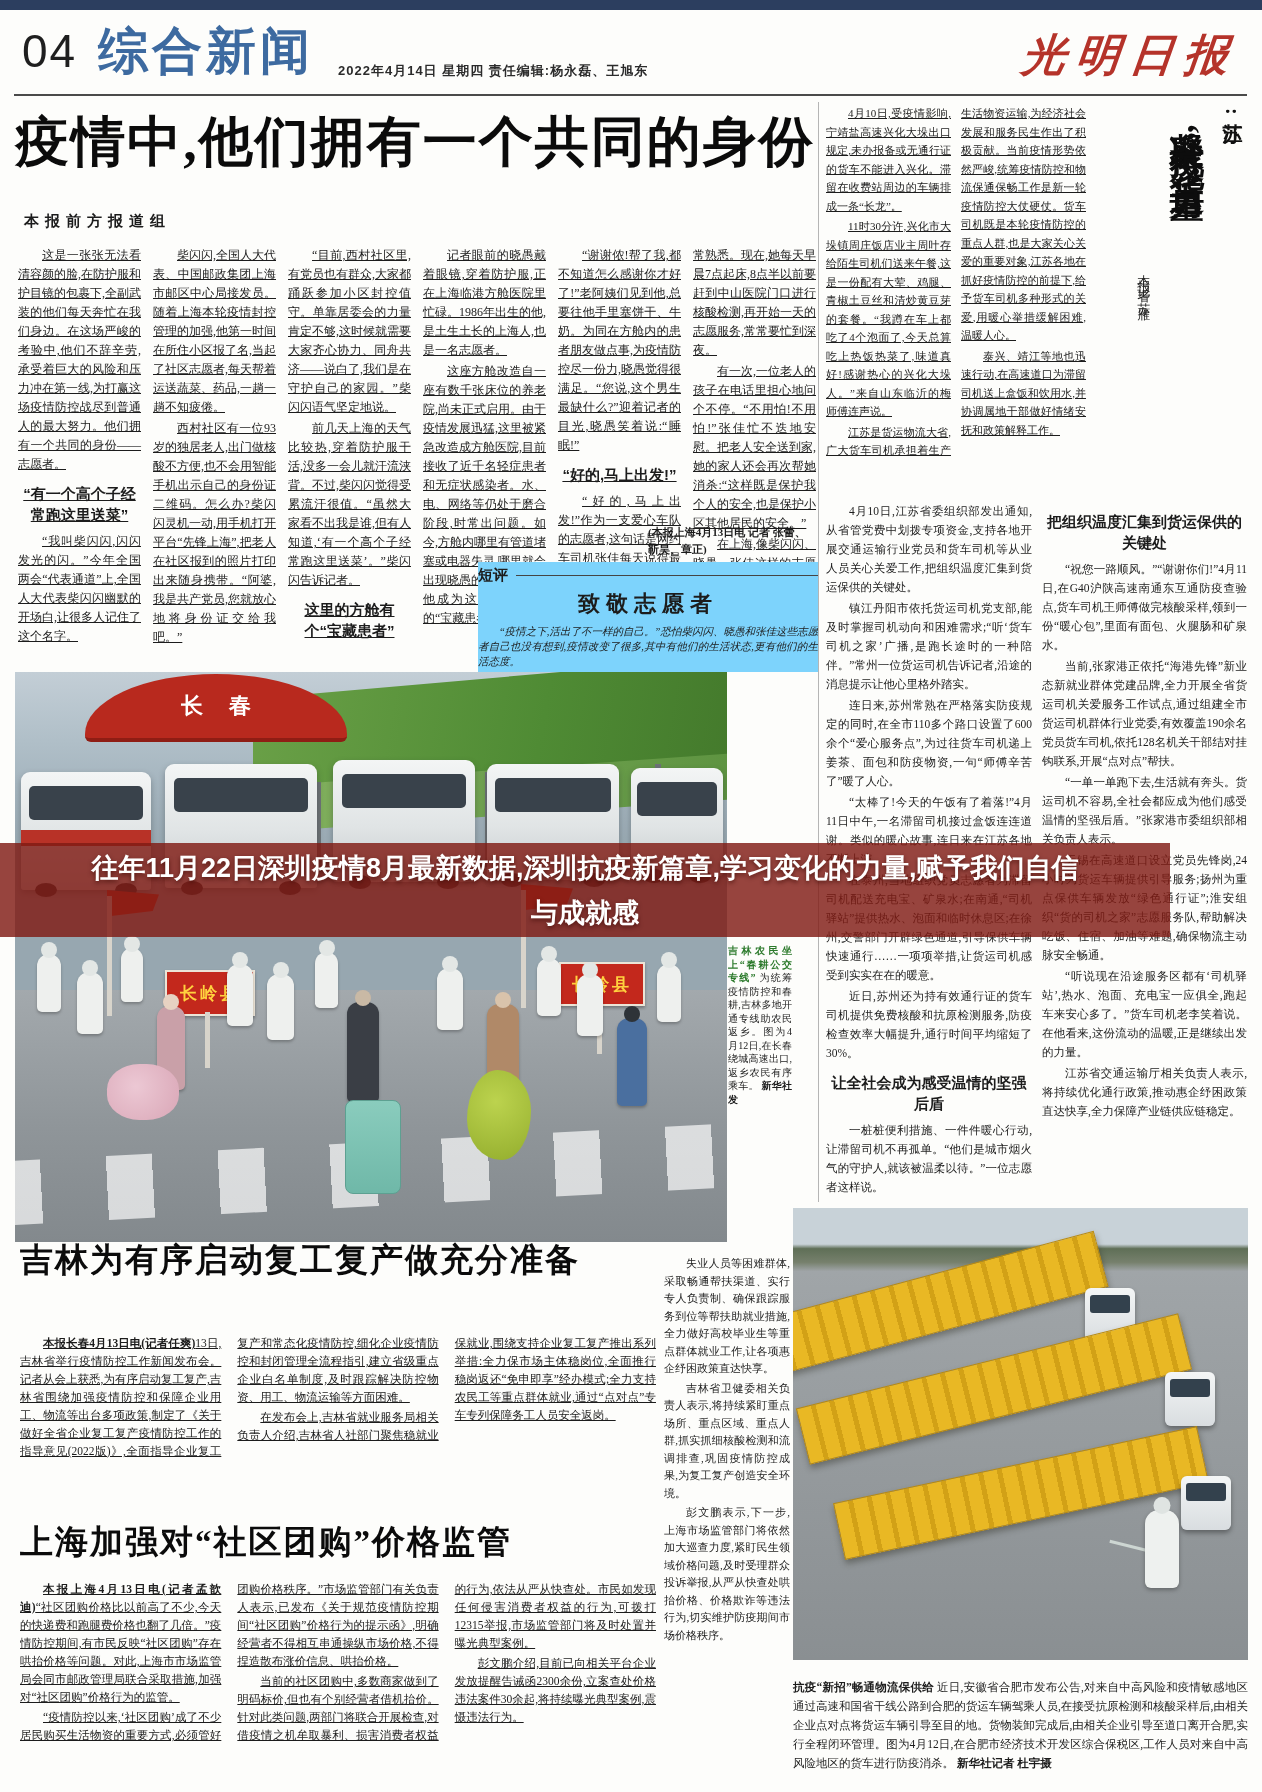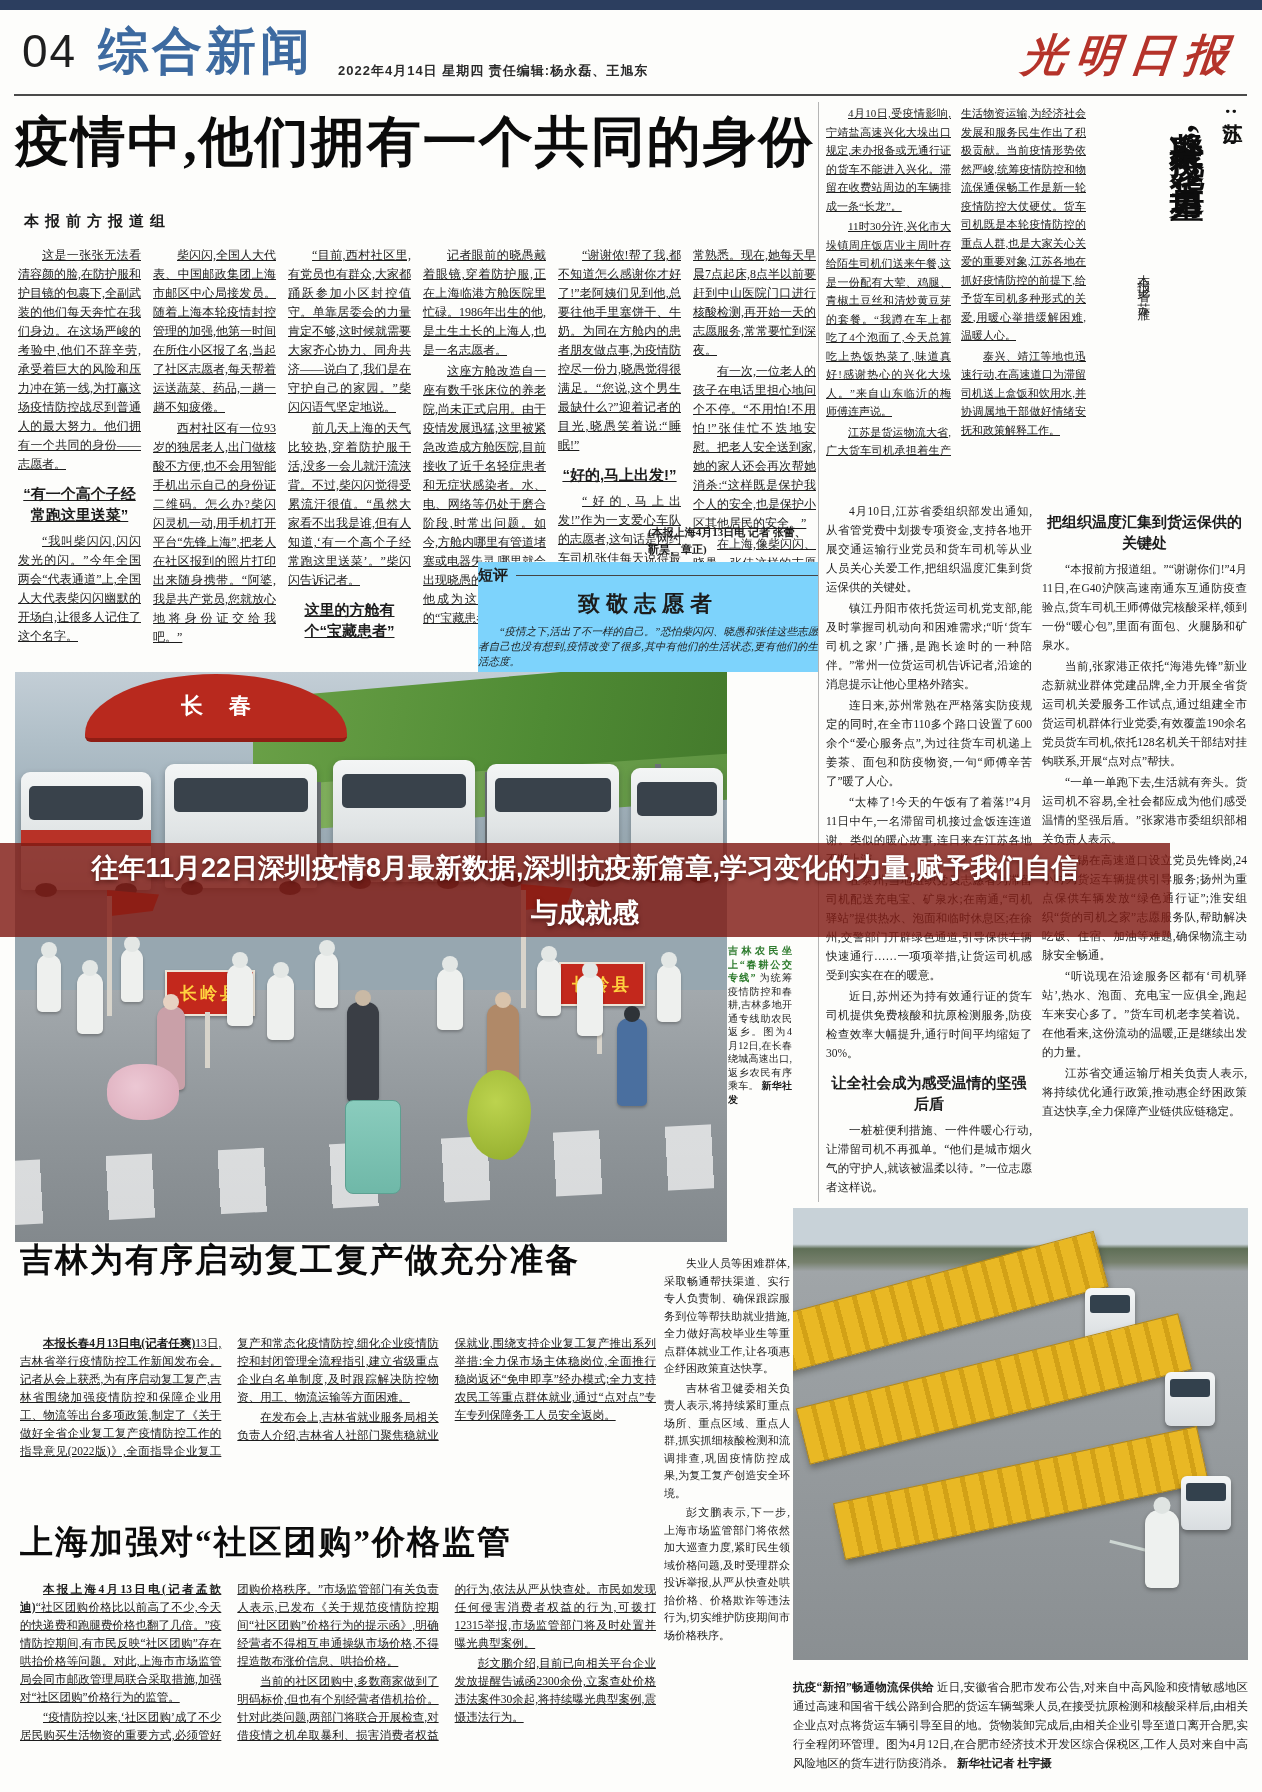--- a/index.html
+++ b/index.html
@@ -192,21 +192,21 @@
       <p class="para">镇江丹阳市依托货运司机党支部,能及时掌握司机动向和困难需求;“听‘货车司机之家’广播,是跑长途时的一种陪伴。”常州一位货运司机告诉记者,沿途的消息提示让他心里格外踏实。</p>
       <p class="para">连日来,苏州常熟在严格落实防疫规定的同时,在全市110多个路口设置了600余个“爱心服务点”,为过往货车司机递上姜茶、面包和防疫物资,一句“师傅辛苦了”暖了人心。</p>
       <p class="para">“太棒了!今天的午饭有了着落!”4月11日中午,一名滞留司机接过盒饭连连道谢。类似的暖心故事,连日来在江苏各地不断上演。</p>
       <p class="para">在泰州,当地组织党员志愿者为滞留司机配送充电宝、矿泉水;在南通,“司机驿站”提供热水、泡面和临时休息区;在徐州,交警部门开辟绿色通道,引导保供车辆快速通行……一项项举措,让货运司机感受到实实在在的暖意。</p>
       <p class="para">近日,苏州还为持有效通行证的货车司机提供免费核酸和抗原检测服务,防疫检查效率大幅提升,通行时间平均缩短了30%。</p>
       <h4 class="sub">让全社会成为感受温情的坚强后盾</h4>
       <p class="para">一桩桩便利措施、一件件暖心行动,让滞留司机不再孤单。“他们是城市烟火气的守护人,就该被温柔以待。”一位志愿者这样说。</p>
     </div>
   <div id="js-b2" class="abs jscol">
       <h4 class="sub">把组织温度汇集到货运保供的关键处</h4>
-      <p class="para">“本报前方报道组。”“谢谢你们!”4月11日,在G40沪陕高速南通东互通防疫查验点,货车司机王师傅做完核酸采样,领到一份“暖心包”,里面有面包、火腿肠和矿泉水。</p>
+      <p class="para">“祝您一路顺风。”“谢谢你们!”4月11日,在G40沪陕高速南通东互通防疫查验点,货车司机王师傅做完核酸采样,领到一份“暖心包”,里面有面包、火腿肠和矿泉水。</p>
       <p class="para">当前,张家港正依托“海港先锋”新业态新就业群体党建品牌,全力开展全省货运司机关爱服务工作试点,通过组建全市货运司机群体行业党委,有效覆盖190余名党员货车司机,依托128名机关干部结对挂钩联系,开展“点对点”帮扶。</p>
       <p class="para">“一单一单跑下去,生活就有奔头。货运司机不容易,全社会都应成为他们感受温情的坚强后盾。”张家港市委组织部相关负责人表示。</p>
       <p class="para">无锡在高速道口设立党员先锋岗,24小时为货运车辆提供引导服务;扬州为重点保供车辆发放“绿色通行证”;淮安组织“货的司机之家”志愿服务队,帮助解决吃饭、住宿、加油等难题,确保物流主动脉安全畅通。</p>
       <p class="para">“听说现在沿途服务区都有‘司机驿站’,热水、泡面、充电宝一应俱全,跑起车来安心多了。”货车司机老李笑着说。在他看来,这份流动的温暖,正是继续出发的力量。</p>
       <p class="para">江苏省交通运输厅相关负责人表示,将持续优化通行政策,推动惠企纾困政策直达快享,全力保障产业链供应链稳定。</p>
     </div>
 
   <div id="photo1" class="abs">
     <div class="canopy"></div>
     <div class="canopy2"></div>

